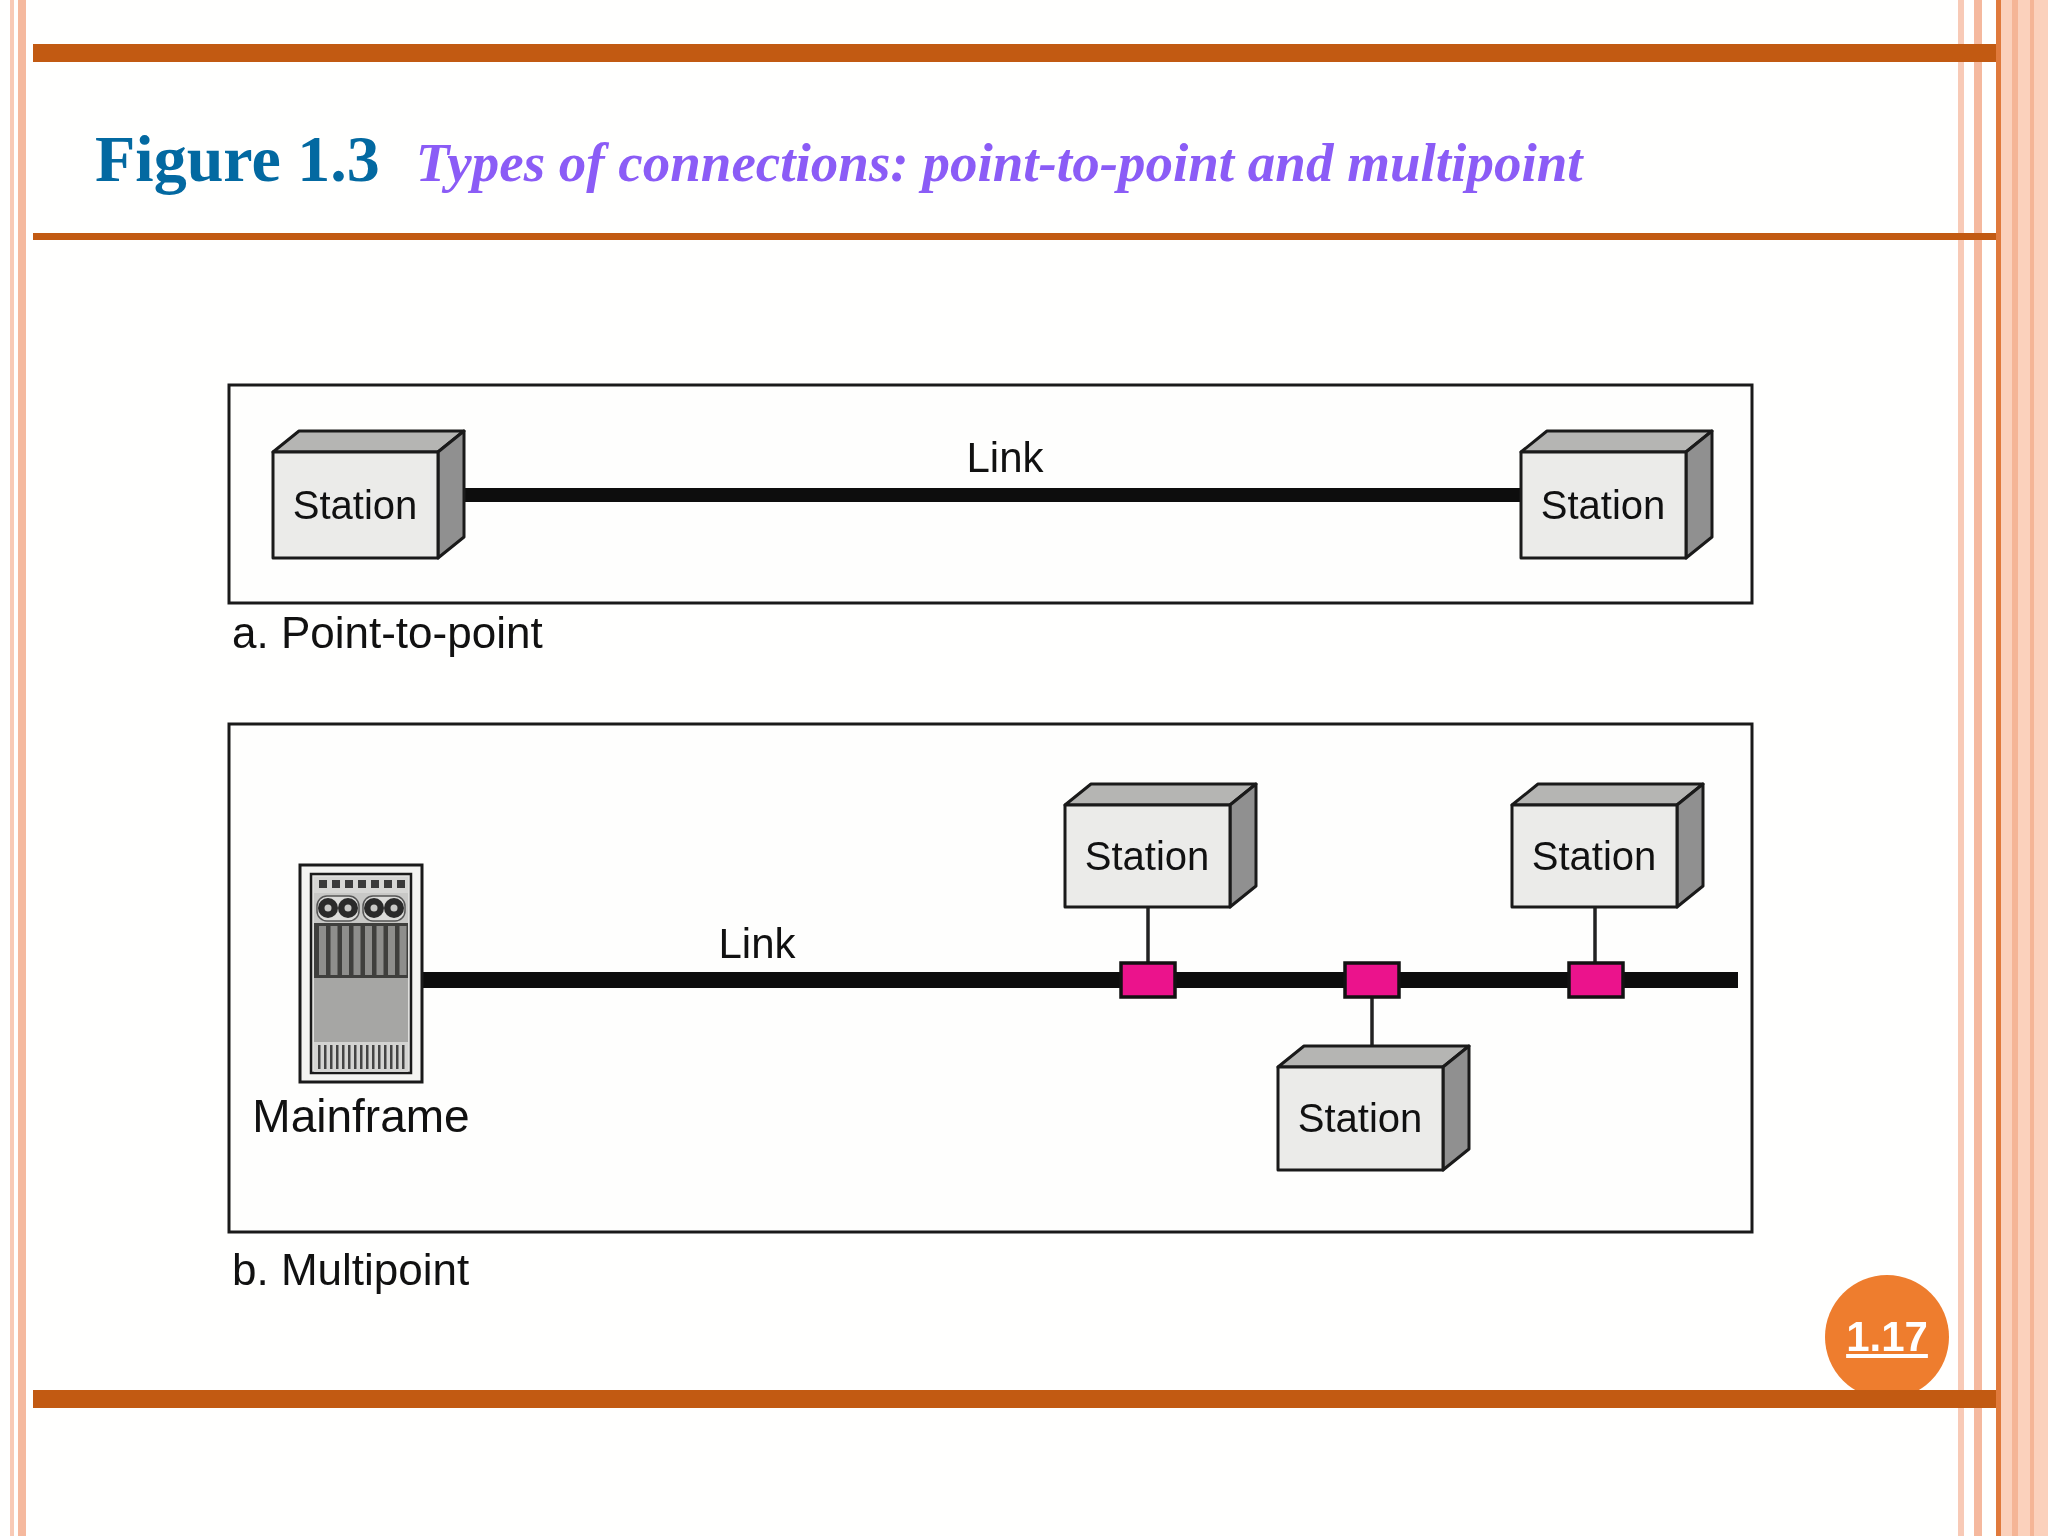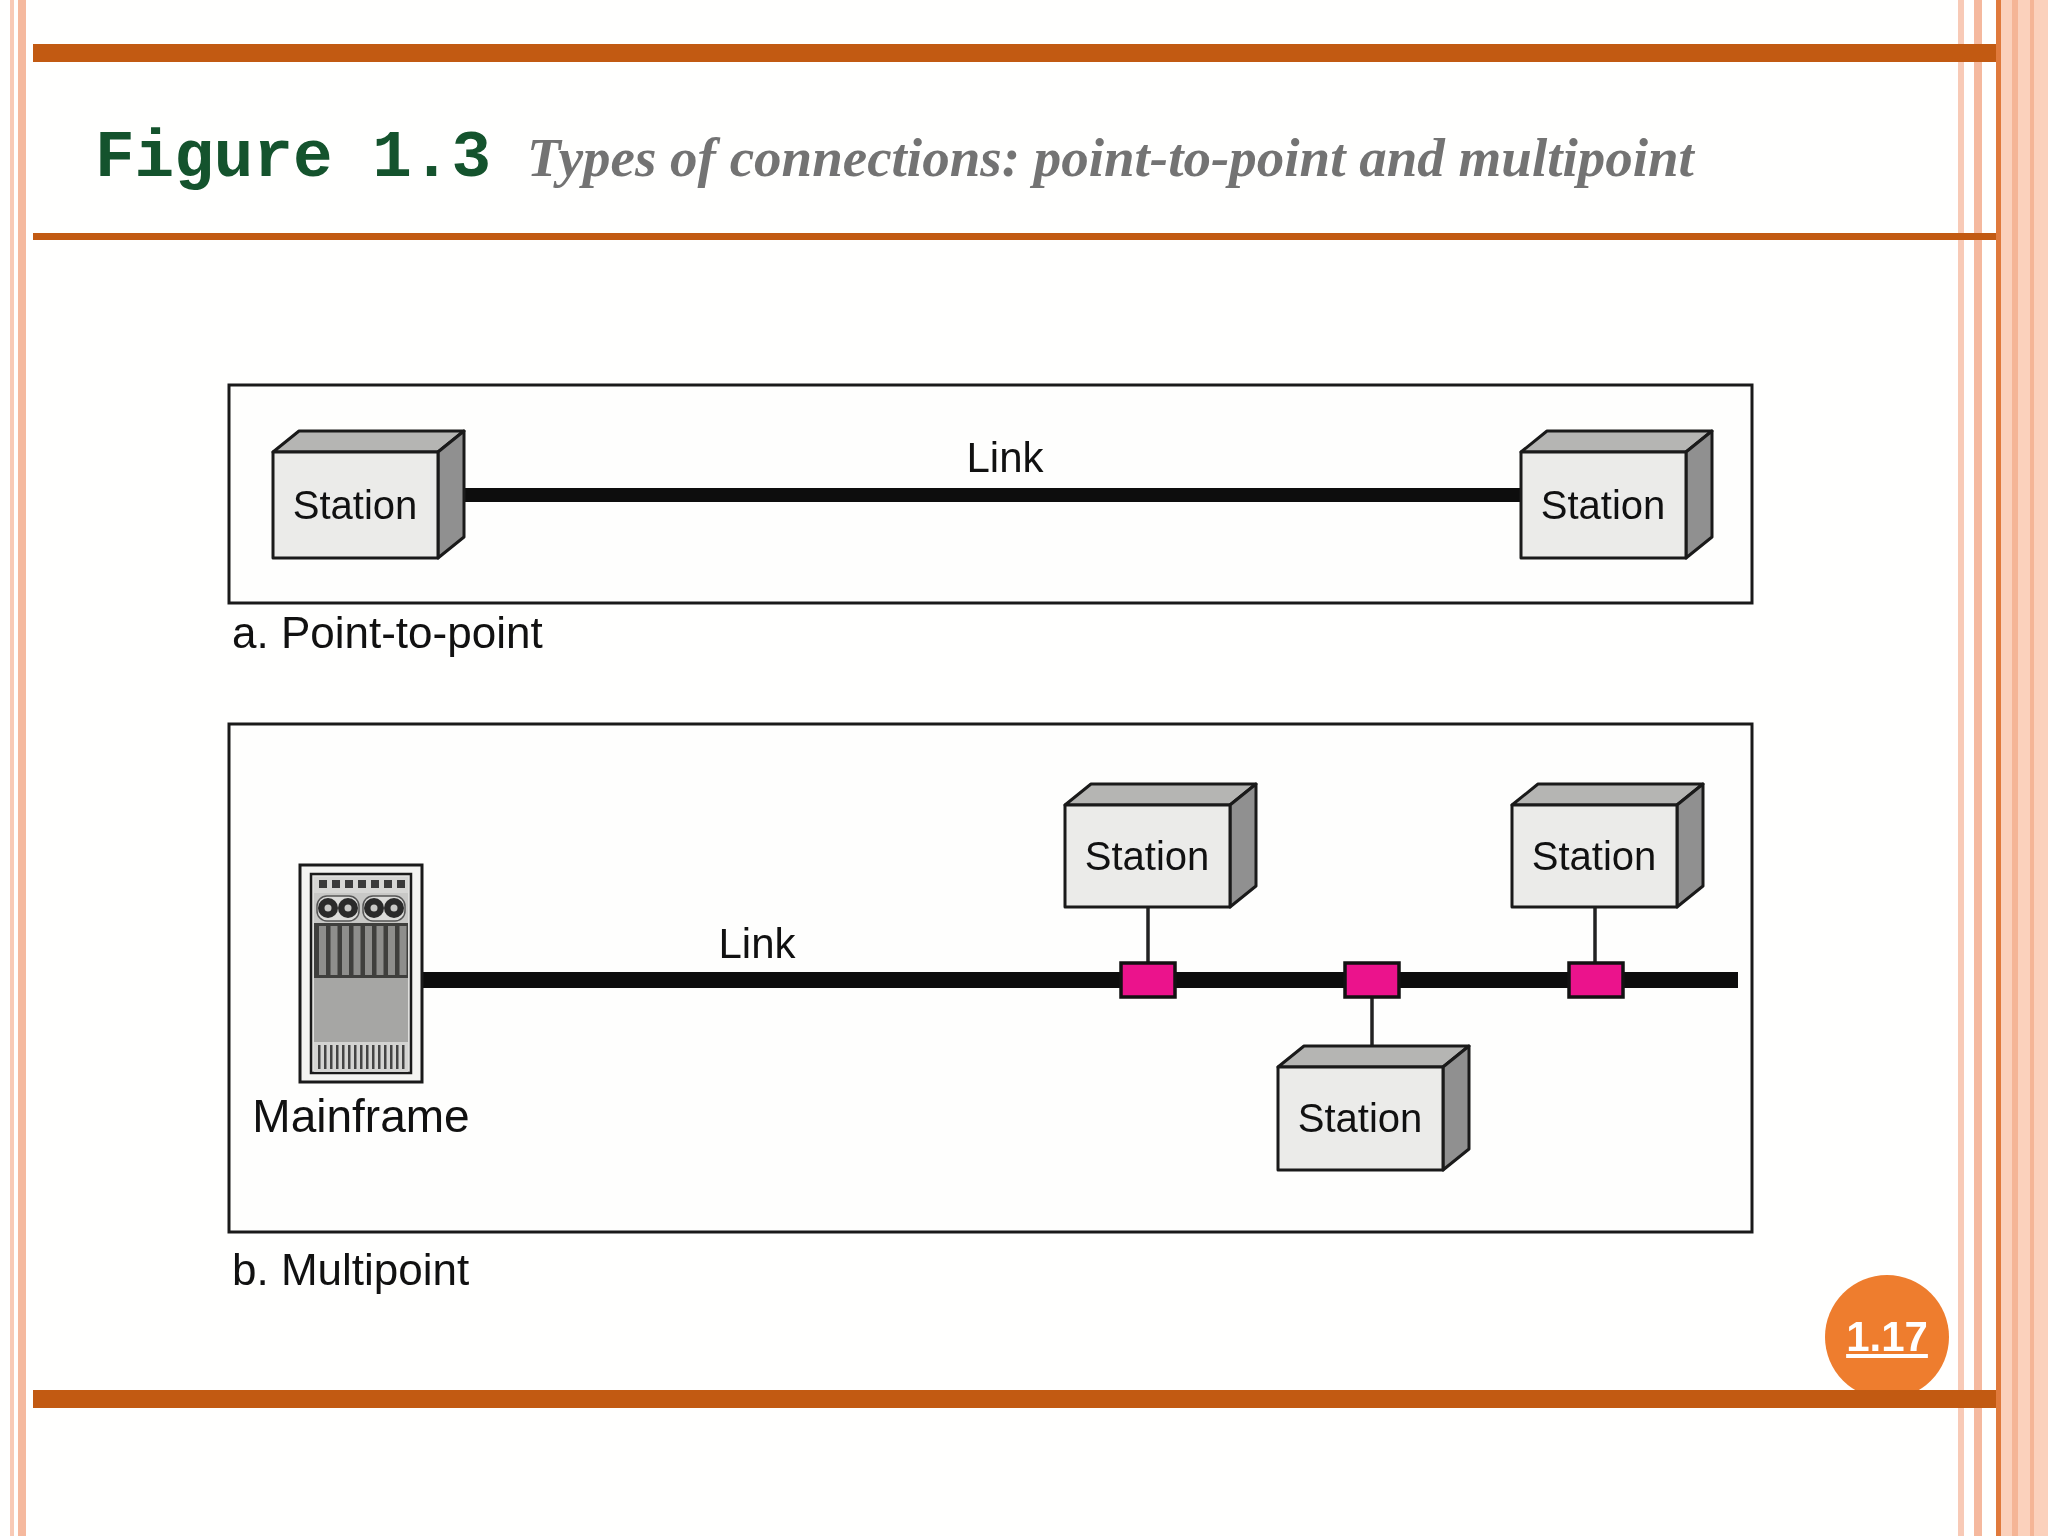--- a/index.html
+++ b/index.html
@@ -21,23 +21,23 @@
   .bar-top{top:44px;height:18px;}
   .bar-divider{top:233px;height:7px;}
   .bar-bottom{top:1390px;height:18px;}
 
   .page-badge{position:absolute;left:1825px;top:1275px;width:124px;height:124px;border-radius:50%;
               background:#ee7d2e;z-index:2;display:flex;align-items:center;justify-content:center;
               color:#ffffff;font-weight:bold;font-size:42px;text-decoration:underline;}
 
   
   .title-row{position:absolute;left:95px;top:126px;white-space:nowrap;z-index:2;}
-  .fig-label{font-family:Liberation Mono, monospace;font-weight:bold;font-size:66px;color:#14532d;line-height:1;}
+  .fig-label{font-family:Liberation Serif, serif;font-weight:bold;font-size:66px;color:#0369a1;line-height:1;}
   .fig-title{font-family:"Liberation Serif",serif;font-weight:bold;font-style:italic;font-size:55px;
-             color:#737373;margin-left:36px;line-height:1;}
+             color:#8b5cf6;margin-left:36px;line-height:1;}
 
   
   svg{position:absolute;left:0;top:0;z-index:2;}
   .frame{fill:#fefefd;stroke:#1a1a1a;stroke-width:3;}
   .box-front{fill:#ebebe9;stroke:#1a1a1a;stroke-width:3;stroke-linejoin:round;}
   .box-top{fill:#b5b5b3;stroke:#1a1a1a;stroke-width:3;stroke-linejoin:round;}
   .box-side{fill:#909090;stroke:#1a1a1a;stroke-width:3;stroke-linejoin:round;}
   .node-label{font-family:"Liberation Sans",sans-serif;font-size:40px;fill:#111111;}
   .link-label{font-family:"Liberation Sans",sans-serif;font-size:42px;fill:#111111;}
   .caption{font-family:"Liberation Sans",sans-serif;font-size:44px;fill:#111111;}

